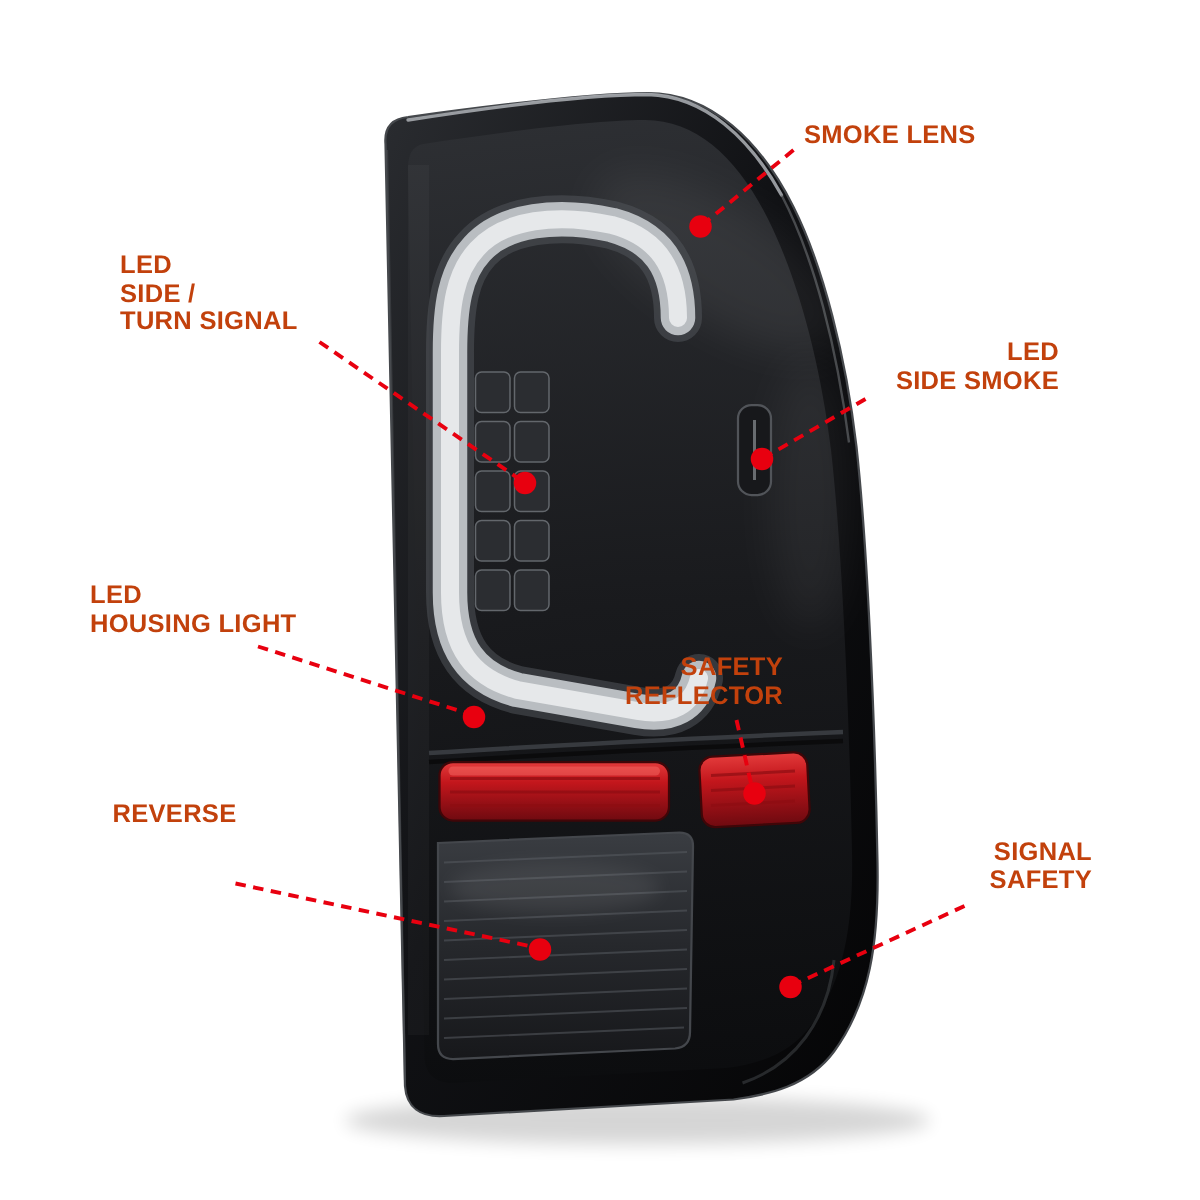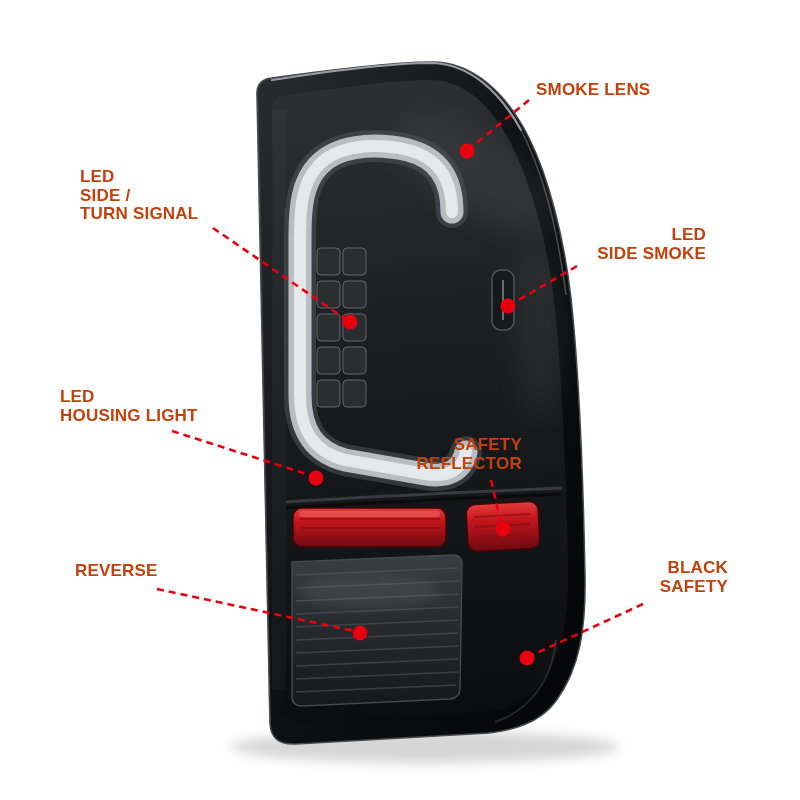--- a/index.html
+++ b/index.html
@@ -230,22 +230,22 @@
   <div class="callout left" style="left:60px; top:388px;">
     <div>LED</div>
     <div>HOUSING LIGHT</div>
   </div>
 
   <div class="callout right" style="right:278px; top:436px;">
     <div>SAFETY</div>
     <div>REFLECTOR</div>
   </div>
 
-  <div class="callout left" style="left:75px; top:562px;">
+  <div class="callout left" style="left:75px; top:534px;">
     <div>REVERSE</div>
   </div>
 
   <div class="callout right" style="right:72px; top:559px;">
-    <div>BLACK</div>
+    <div>SIGNAL</div>
     <div>SAFETY</div>
   </div>
 
 </div>
 
 </body></html>

